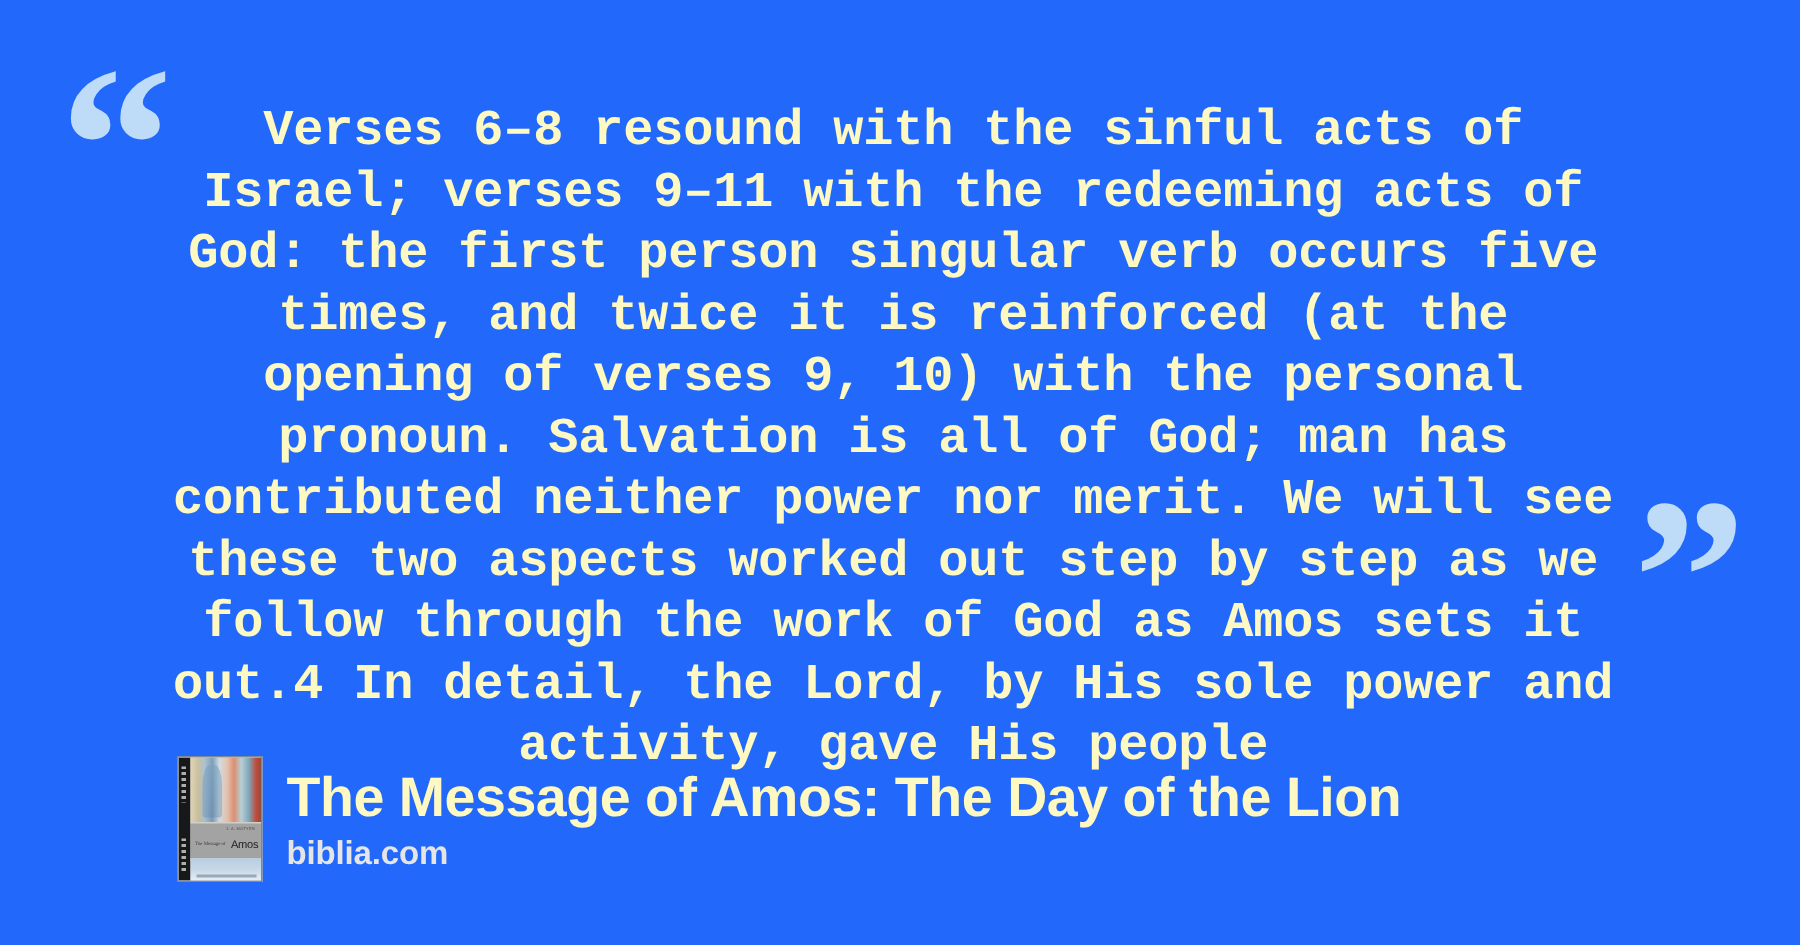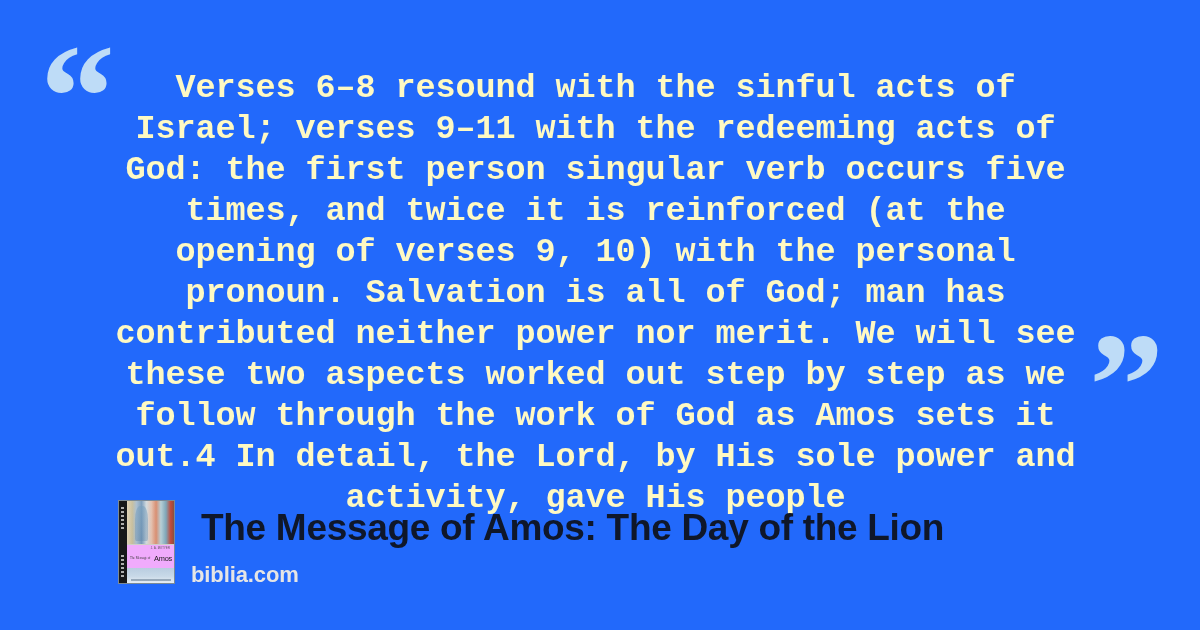--- a/index.html
+++ b/index.html
@@ -144,21 +144,21 @@
     background: linear-gradient(to bottom, rgba(120,160,190,.55), rgba(90,130,165,.35));
     border-radius: 40% 40% 10% 10%;
   }
   
   .book-band {
     position: absolute;
     left: 8px;
     right: 0;
     top: 43px;
     height: 24px;
-    background: #f0abfc;
+    background: #a3a3a3;
     border-top: 1px solid #cfcfc8;
     border-bottom: 1px solid #cfcfc8;
     text-align: center;
   }
   .book-author {
     position: absolute;
     right: 4px;
     top: 2px;
     font-size: 2.6px;
     color: #4a4a4a;
@@ -203,22 +203,22 @@
     background: rgba(70,95,120,.45);
   }
 
   .footer-text {
     display: flex;
     flex-direction: column;
     justify-content: center;
     gap: 2px;
   }
   .book-title {
-    margin: 10px;
-    color: #0f172a;
+    margin: 0;
+    color: #fef9c3;
     font-family: "Liberation Sans", sans-serif;
     font-weight: 700;
     font-size: 37px;
     line-height: 44px;
     letter-spacing: -0.3px;
     white-space: nowrap;
   }
   .site-name {
     margin: 0;
     color: #e5e5e5;

